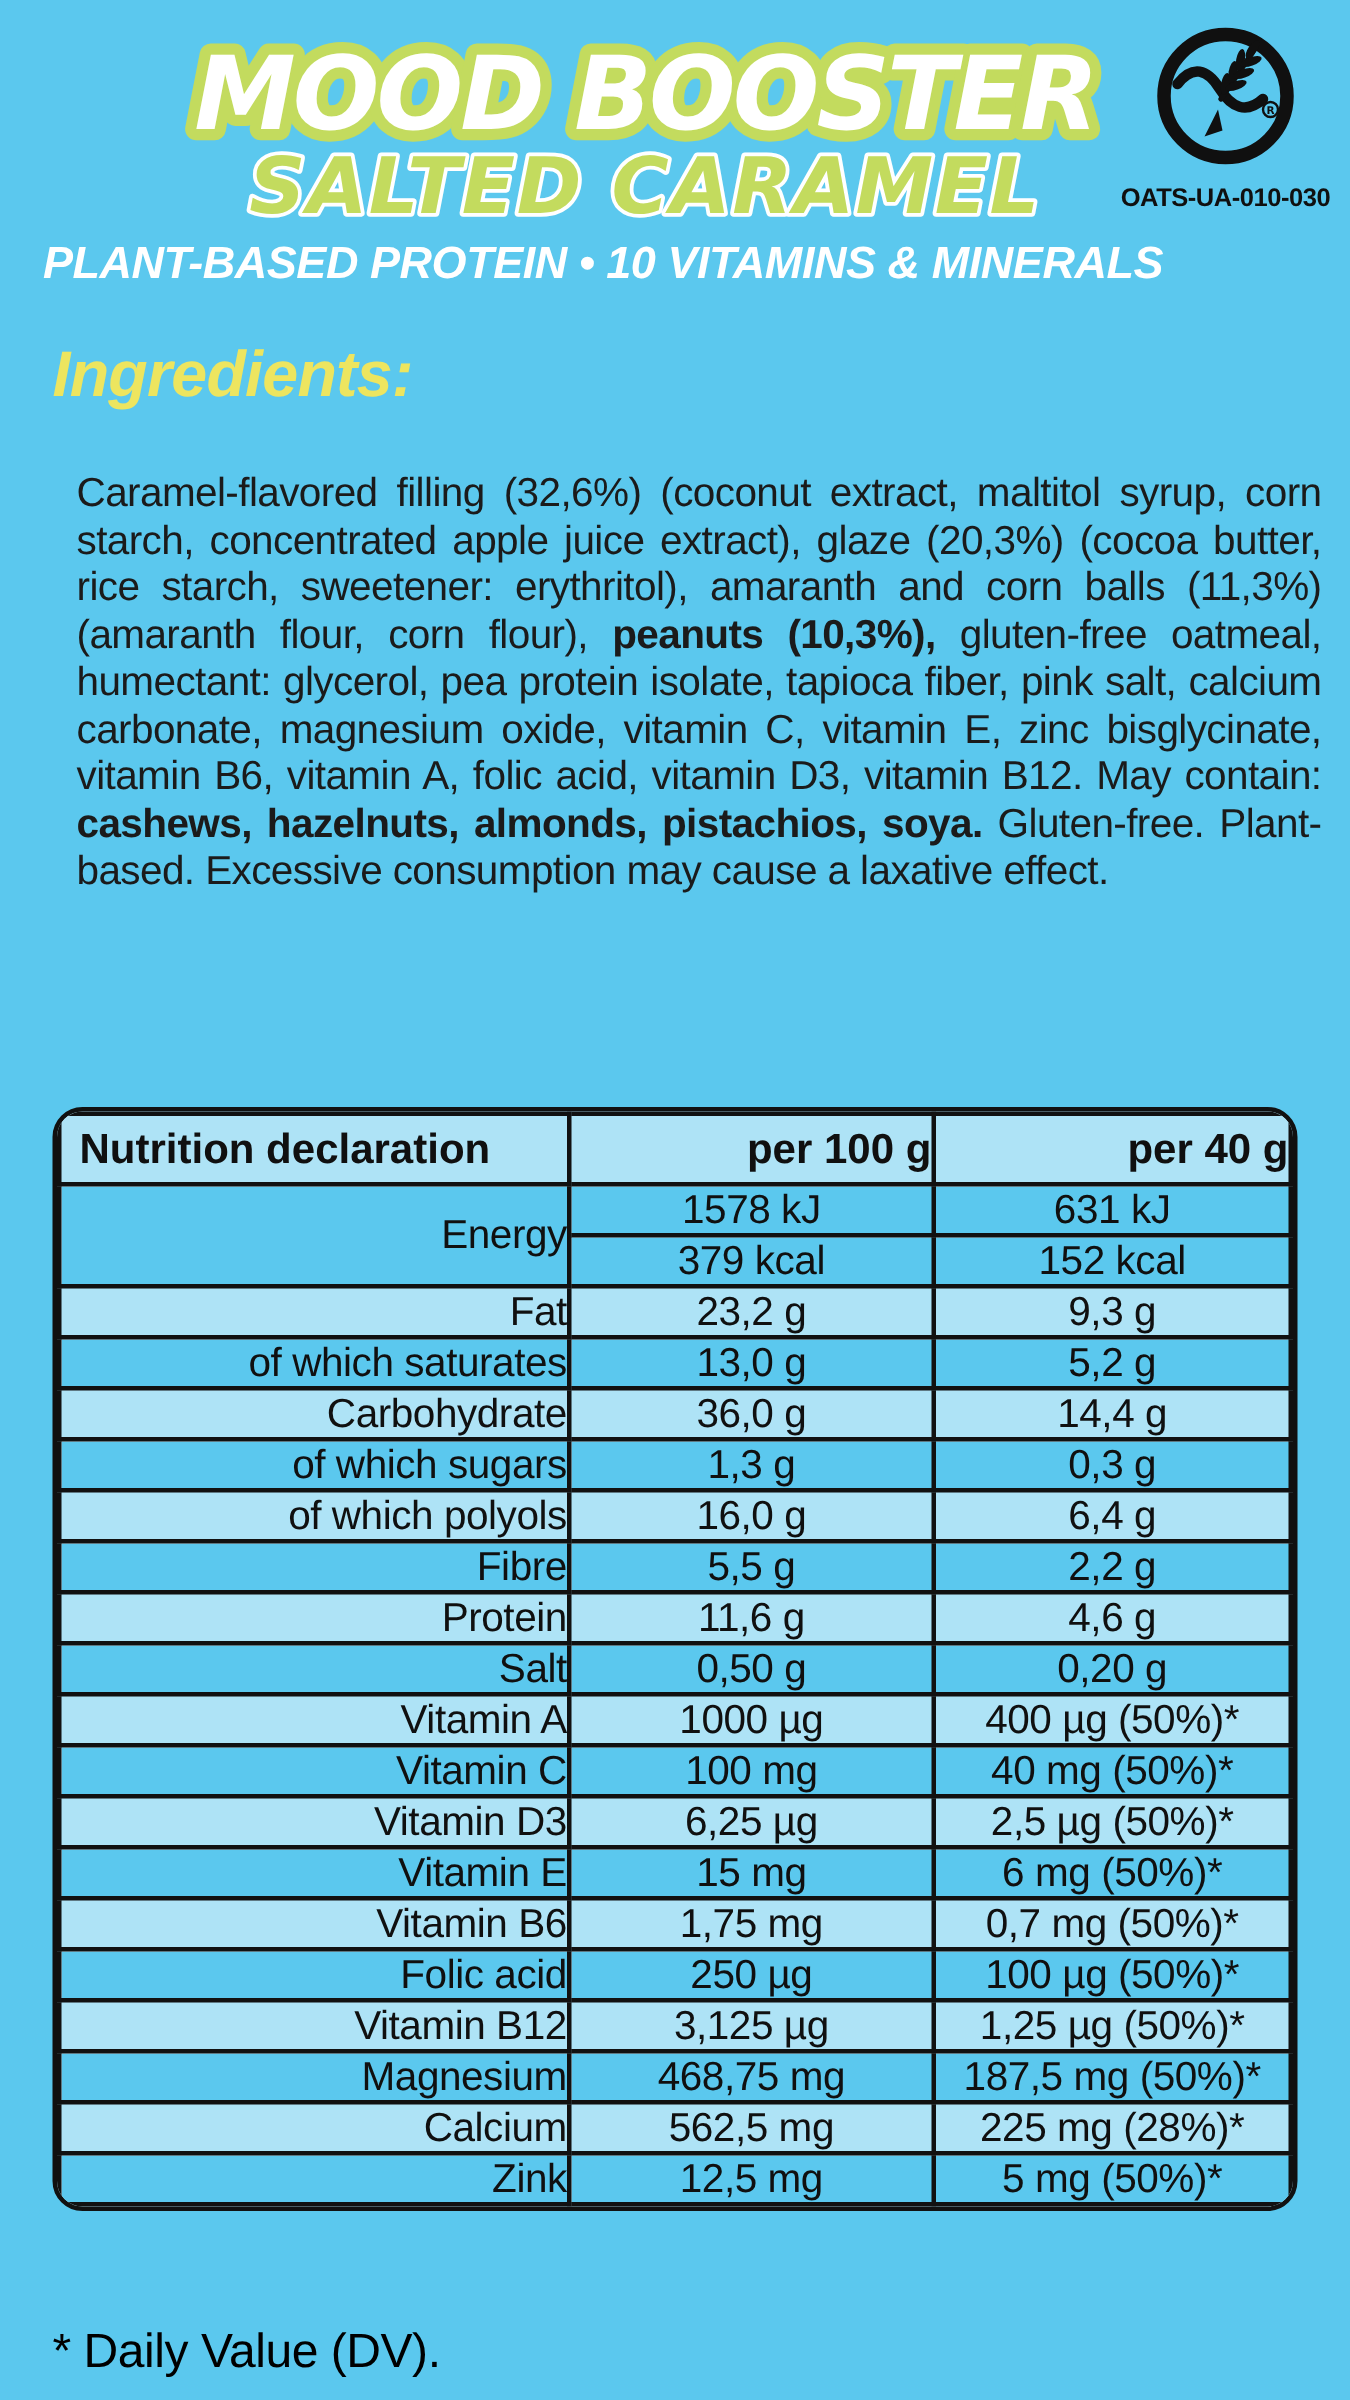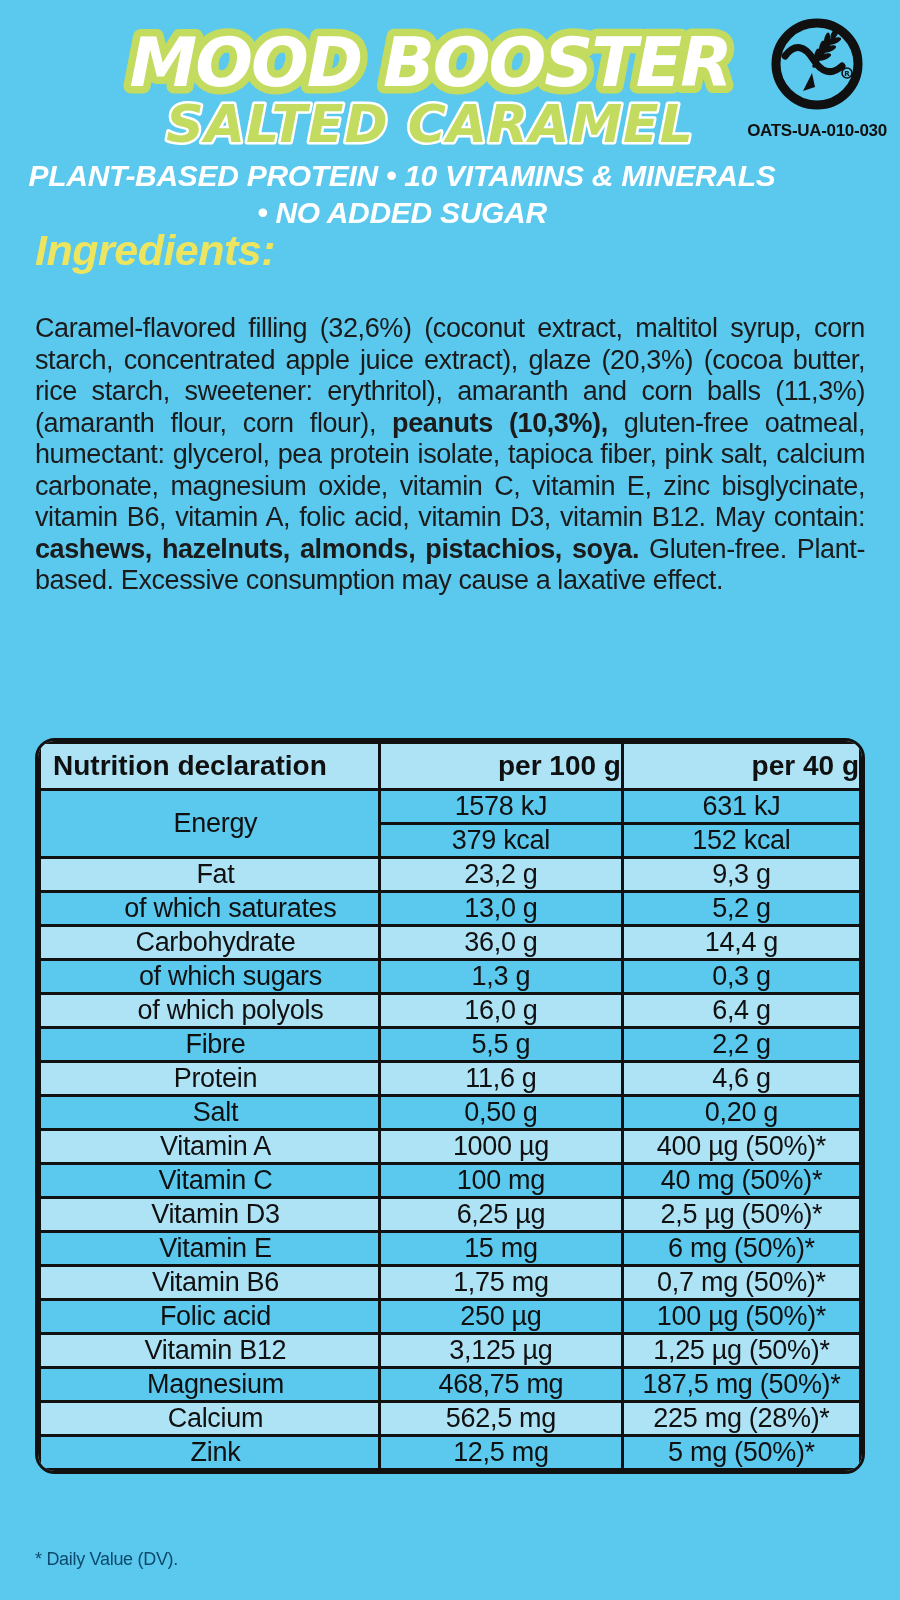--- a/index.html
+++ b/index.html
@@ -25,41 +25,41 @@
     position:absolute;top:157px;left:0;width:804px;text-align:center;
     color:var(--c-text_white);font-weight:bold;font-style:italic;
     font-size:30px;line-height:37px;letter-spacing:-0.3px;
   }
   .ingredients-heading{
     position:absolute;top:226px;left:35px;
     font-size:43px;font-weight:bold;font-style:italic;
     color:var(--c-brand_yellow);letter-spacing:-0.5px;
   }
   .ingredients-text{
-    position:absolute;top:286px;left:35px;width:830px;
+    position:absolute;top:286px;left:51px;width:830px;
     font-size:27px;line-height:31.5px;text-align:justify;
     color:var(--c-text_black);letter-spacing:-0.4px;
   }
   .ingredients-text b{font-weight:bold;}
   .table-wrap{
     position:absolute;top:738px;left:35px;width:830px;box-sizing:border-box;
     border:3px solid var(--c-line);border-radius:20px;overflow:hidden;
     background:var(--c-table_light);
   }
   table.nutri{width:100%;border-collapse:collapse;table-layout:fixed;color:#101010;}
   table.nutri th,table.nutri td{border:3px solid var(--c-line);padding:0;height:30px;overflow:hidden;white-space:nowrap;}
   table.nutri th{height:44px;font-size:28px;font-weight:bold;text-align:right;}
   table.nutri th.label-h{text-align:left;padding-left:12px;}
   table.nutri td{font-size:27px;letter-spacing:-0.3px;}
-  table.nutri td.label{text-align:center;padding-left:12px;}
+  table.nutri td.label{text-align:right;padding-left:12px;}
   table.nutri td.label.indent{padding-left:42px;}
   table.nutri td.val{text-align:center;}
   tr.light{background:var(--c-table_light);}
   tr.dark{background:var(--c-background);}
-  .footnote{position:absolute;top:1549px;left:35px;font-size:18px;color:#0c4a6e;letter-spacing:-0.3px;}
+  .footnote{position:absolute;top:1549px;left:35px;font-size:32px;color:#000000;letter-spacing:-0.3px;}
 </style>
 </head>
 <body>
 
 <div class="label-root">
 
   <svg class="title-svg" width="860" height="96">
     <text x="430" y="72" text-anchor="middle" font-family="DejaVu Sans, sans-serif" font-size="68" font-weight="bold" font-style="italic" fill="#FFFFFF" stroke="#C3DB5E" stroke-width="15" stroke-linejoin="round" paint-order="stroke fill" letter-spacing="-2">MOOD BOOSTER</text>
   </svg>
 
@@ -87,21 +87,20 @@
       </g>
 
       <circle cx="80" cy="57" r="5" fill="none" stroke="#101010" stroke-width="1.6"></circle>
       <text x="80" y="60" text-anchor="middle" font-family="DejaVu Sans, sans-serif" font-size="7" font-weight="bold" fill="#101010">R</text>
     </svg>
     <div class="gf-code">OATS-UA-010-030</div>
   </div>
 
   <div class="tagline">
     <div>PLANT-BASED PROTEIN • 10 VITAMINS &amp; MINERALS</div>
-    <div>• NO ADDED SUGAR</div>
   </div>
 
   <div class="ingredients-heading">Ingredients:</div>
   <p class="ingredients-text"><span>Caramel-flavored filling (32,6%) (coconut extract, maltitol syrup, corn starch, concentrated apple juice extract), glaze (20,3%) (cocoa butter, rice starch, sweetener: erythritol), amaranth and corn balls (11,3%) (amaranth flour, corn flour), </span><b>peanuts (10,3%),</b><span> gluten-free oatmeal, humectant: glycerol, pea protein isolate, tapioca fiber, pink salt, calcium carbonate, magnesium oxide, vitamin C, vitamin E, zinc bisglycinate, vitamin B6, vitamin A, folic acid, vitamin D3, vitamin B12. May contain: </span><b>cashews, hazelnuts, almonds, pistachios, soya.</b><span> Gluten-free. Plant-based. Excessive consumption may cause a laxative effect.</span></p>
 
   <div class="table-wrap">
     <table class="nutri">
       <colgroup>
         <col style="width:41.4%">
           <col style="width:29.6%">

